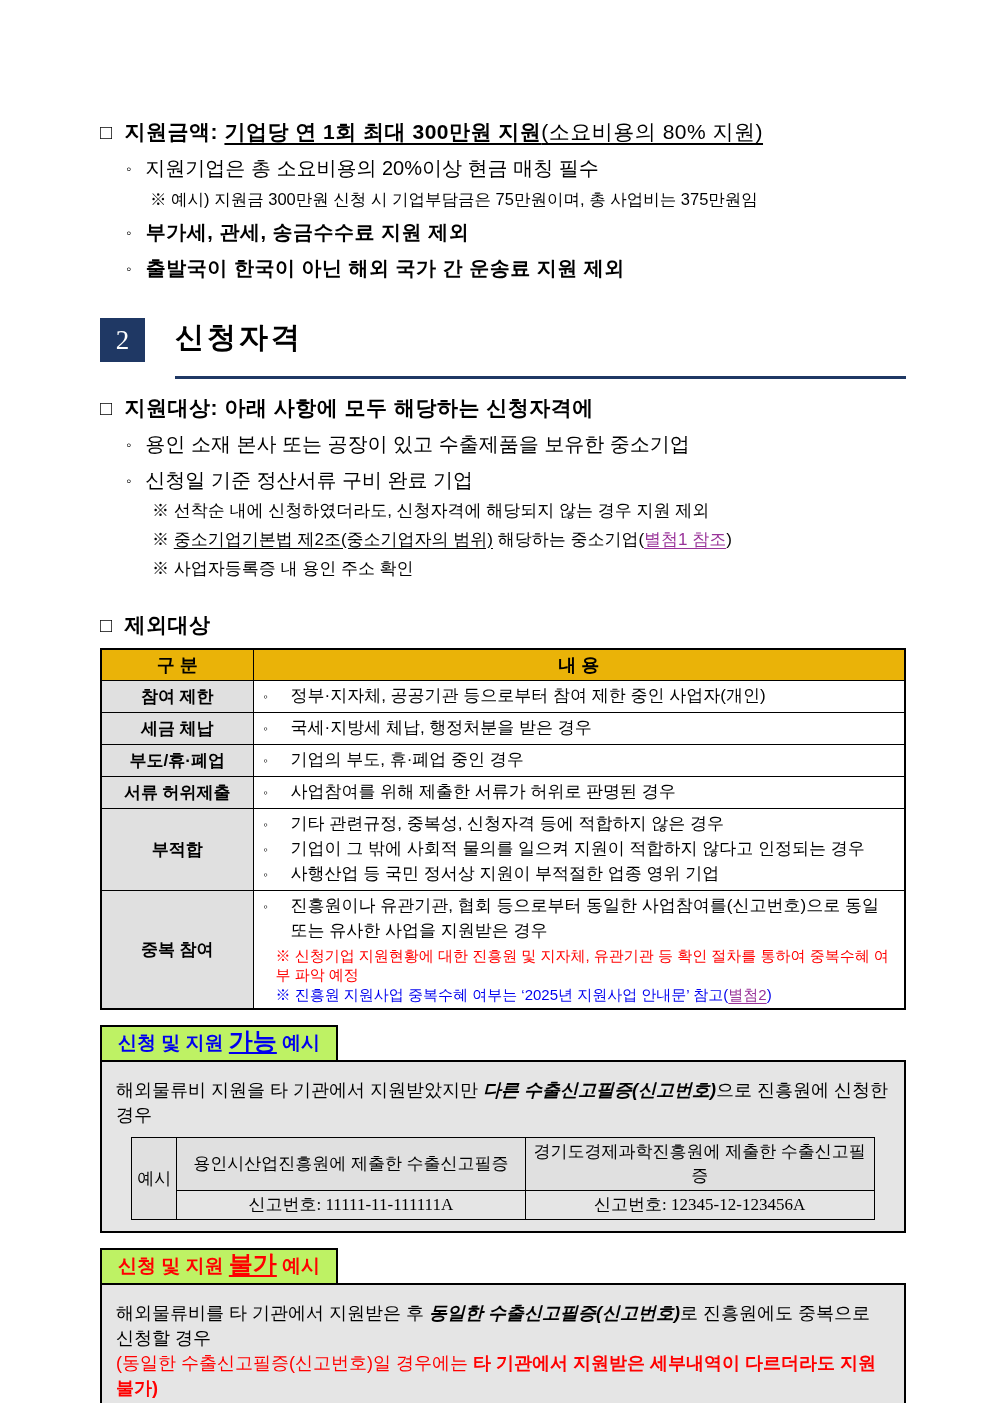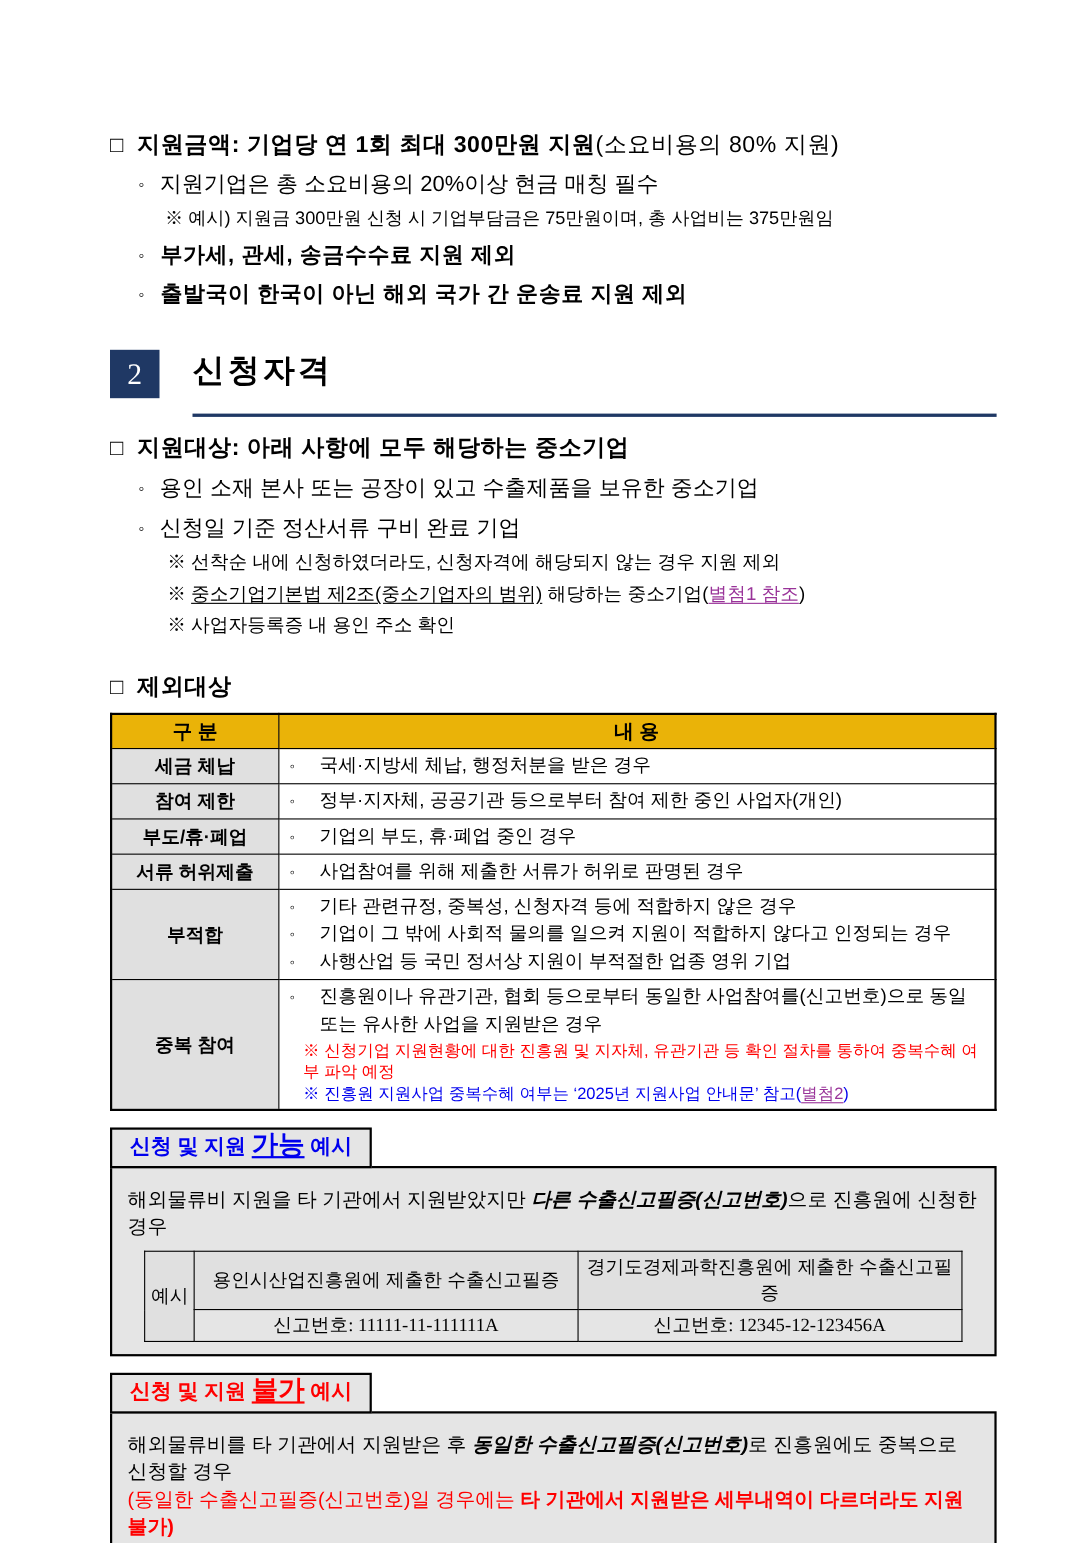--- a/index.html
+++ b/index.html
@@ -10,21 +10,21 @@
     color: #000;
     font-family: "Liberation Sans", sans-serif;
     position: relative;
     overflow: hidden;
   }
   .content { position: absolute; left: 100px; top: 118px; width: 806px; }
 
   
   .hline { font-size: 21px; font-weight: bold; line-height: 28px; letter-spacing: 0.5px; }
   .hline .mk { font-weight: normal; margin-right: 12px; font-size: 20px; }
-  .u { text-underline-offset: 4px; }
+  .u { text-decoration: underline; text-underline-offset: 4px; }
   .norm { font-weight: normal; }
 
   .bullet { display: flex; gap: 14px; margin: 9px 0 0 26px; font-size: 20px; line-height: 27px; }
   .bullet .mk { font-size: 15px; line-height: 27px; }
   .bullet.bold { font-weight: bold; letter-spacing: 0.5px; }
   .note-sm { margin: 6px 0 0 50px; font-size: 16.5px; line-height: 22px; }
 
   
   .sec-header { display: flex; margin-top: 36px; }
   .sec-num {
@@ -51,21 +51,21 @@
   .excl-table td.cnt { padding: 3px 10px; vertical-align: middle; }
   .ci { padding-left: 27px; text-indent: -27px; line-height: 24px; }
   .ci .cmk { display: inline-block; width: 27px; text-indent: 0; font-size: 13px; }
   .rnote { color: #FF0000; font-size: 15px; line-height: 19px; margin: 3px 0 1px 12px; }
   .bnote { color: #0000EE; font-size: 15px; line-height: 19px; margin: 1px 0 1px 12px; }
   .bnote .plink { font-size: 15px; }
 
   
   .ex-tab {
     display: inline-block; position: relative; z-index: 2;
-    border: 2px solid #000; background: #e5e5e5;
+    border: 2px solid #000; background: #bef264;
     padding: 1px 16px 4px; font-size: 19px; font-weight: bold;
     margin-top: 15px; line-height: 26px;
   }
   .ex-tab .em { font-size: 24px; text-decoration: underline; text-underline-offset: 3px; }
   .ex-tab.blue { color: #0000EE; }
   .ex-tab.red { color: #FF0000; }
   .ex-box { border: 2px solid #000; margin-top: -2px; padding: 16px 14px 11px; position: relative; z-index: 1; background: #e5e5e5; }
   .ex-desc { font-size: 18px; line-height: 25px; }
   .em-bi { font-weight: bold; font-style: italic; }
   .ex-desc.redline { color: #FF0000; }
@@ -107,21 +107,21 @@
   
   <div class="sec-header">
     <div class="sec-num">2</div>
     <div class="sec-rest">
       <span class="sec-title">신청자격</span>
     </div>
   </div>
 
   
   <div class="hline elig-heading">
-    <span class="mk">□</span><span>지원대상: 아래 사항에 모두 해당하는 중소기업</span>
+    <span class="mk">□</span><span>지원대상: 아래 사항에 모두 해당하는 신청자격에</span>
   </div>
   <div class="bullet">
     <span class="mk">◦</span>
     <span>용인 소재 본사 또는 공장이 있고 수출제품을 보유한 중소기업</span>
   </div>
   <div class="bullet">
     <span class="mk">◦</span>
     <span>신청일 기준 정산서류 구비 완료 기업</span>
   </div>
   <div class="ref-note">※ 선착순 내에 신청하였더라도, 신청자격에 해당되지 않는 경우 지원 제외</div>
@@ -135,29 +135,29 @@
     <span class="mk">□</span><span>제외대상</span>
   </div>
 
   <table class="excl-table">
     <tbody>
         <tr>
       <th style="width:152px">구 분</th>
       <th>내 용</th>
     </tr>
     <tr>
+      <td class="lbl">참여 제한</td>
+      <td class="cnt">
+        <div class="ci"><span class="cmk">◦</span><span>정부·지자체, 공공기관 등으로부터 참여 제한 중인 사업자(개인)</span></div>
+      </td>
+    </tr>
+    <tr>
       <td class="lbl">세금 체납</td>
       <td class="cnt">
         <div class="ci"><span class="cmk">◦</span><span>국세·지방세 체납, 행정처분을 받은 경우</span></div>
-      </td>
-    </tr>
-    <tr>
-      <td class="lbl">참여 제한</td>
-      <td class="cnt">
-        <div class="ci"><span class="cmk">◦</span><span>정부·지자체, 공공기관 등으로부터 참여 제한 중인 사업자(개인)</span></div>
       </td>
     </tr>
     <tr>
       <td class="lbl">부도/휴·폐업</td>
       <td class="cnt">
         <div class="ci"><span class="cmk">◦</span><span>기업의 부도, 휴·폐업 중인 경우</span></div>
       </td>
     </tr>
     <tr>
       <td class="lbl">서류 허위제출</td>

